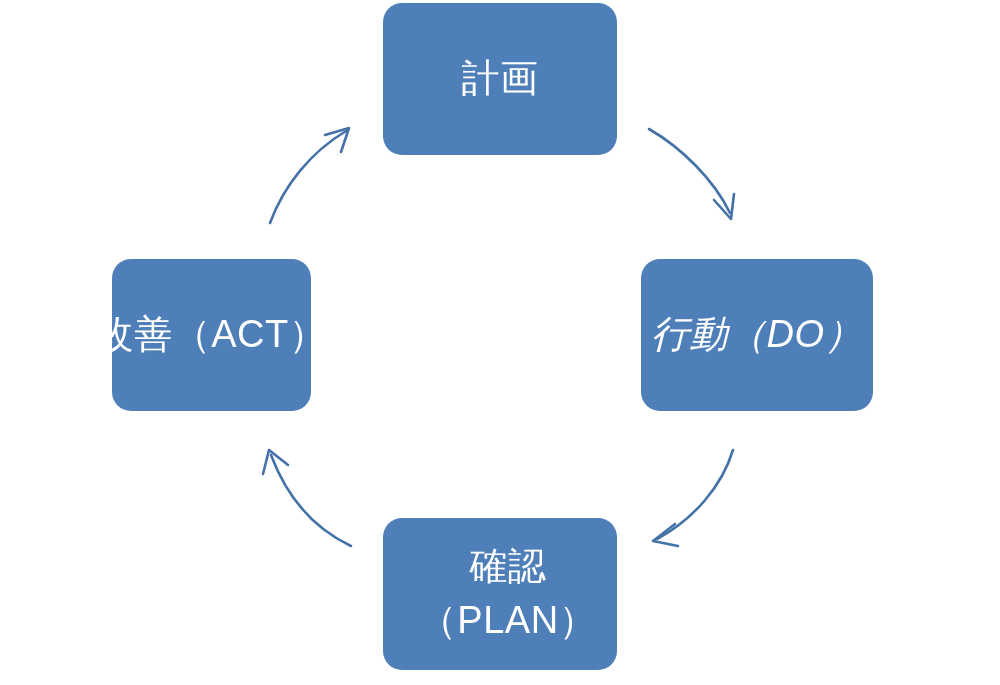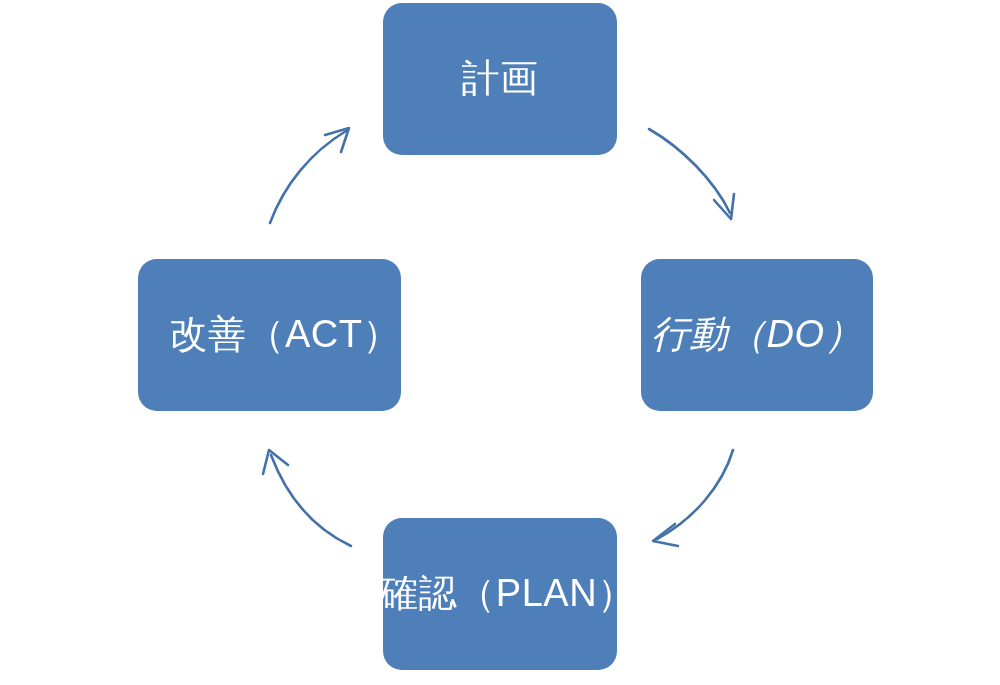--- a/index.html
+++ b/index.html
@@ -23,20 +23,21 @@
     top: 0;
     width: 1000px;
     height: 685px;
     pointer-events: none;
   }
   .node-box {
     position: absolute;
     box-sizing: border-box;
     border-radius: 19px;
     display: flex;
+    flex-direction: column;
     align-items: center;
     justify-content: center;
     color: #ffffff;
     text-align: center;
     letter-spacing: 0.5px;
   }
   .node-line {
     display: block;
     font-size: 38px;
     line-height: 1.42;
@@ -57,25 +58,24 @@
     height: 152px;
     font-style: italic;
   }
   #node-check {
     left: 383px;
     top: 518px;
     width: 234px;
     height: 152px;
   }
   #node-act {
-    left: 138px;
+    left: 112px;
     top: 259px;
-    width: 263px;
+    width: 199px;
     height: 152px;
-    justify-content: flex-end;
   }
 </style>
 </head>
 <body>
 
 <div id="canvas" style="background: rgb(255, 255, 255);">
 
   <svg id="arrow-layer" viewBox="0 0 1000 685" width="1000" height="685" aria-hidden="true">
     <g fill="none" stroke="#4472A8" stroke-width="2.6" stroke-linecap="round" stroke-linejoin="round">
 

